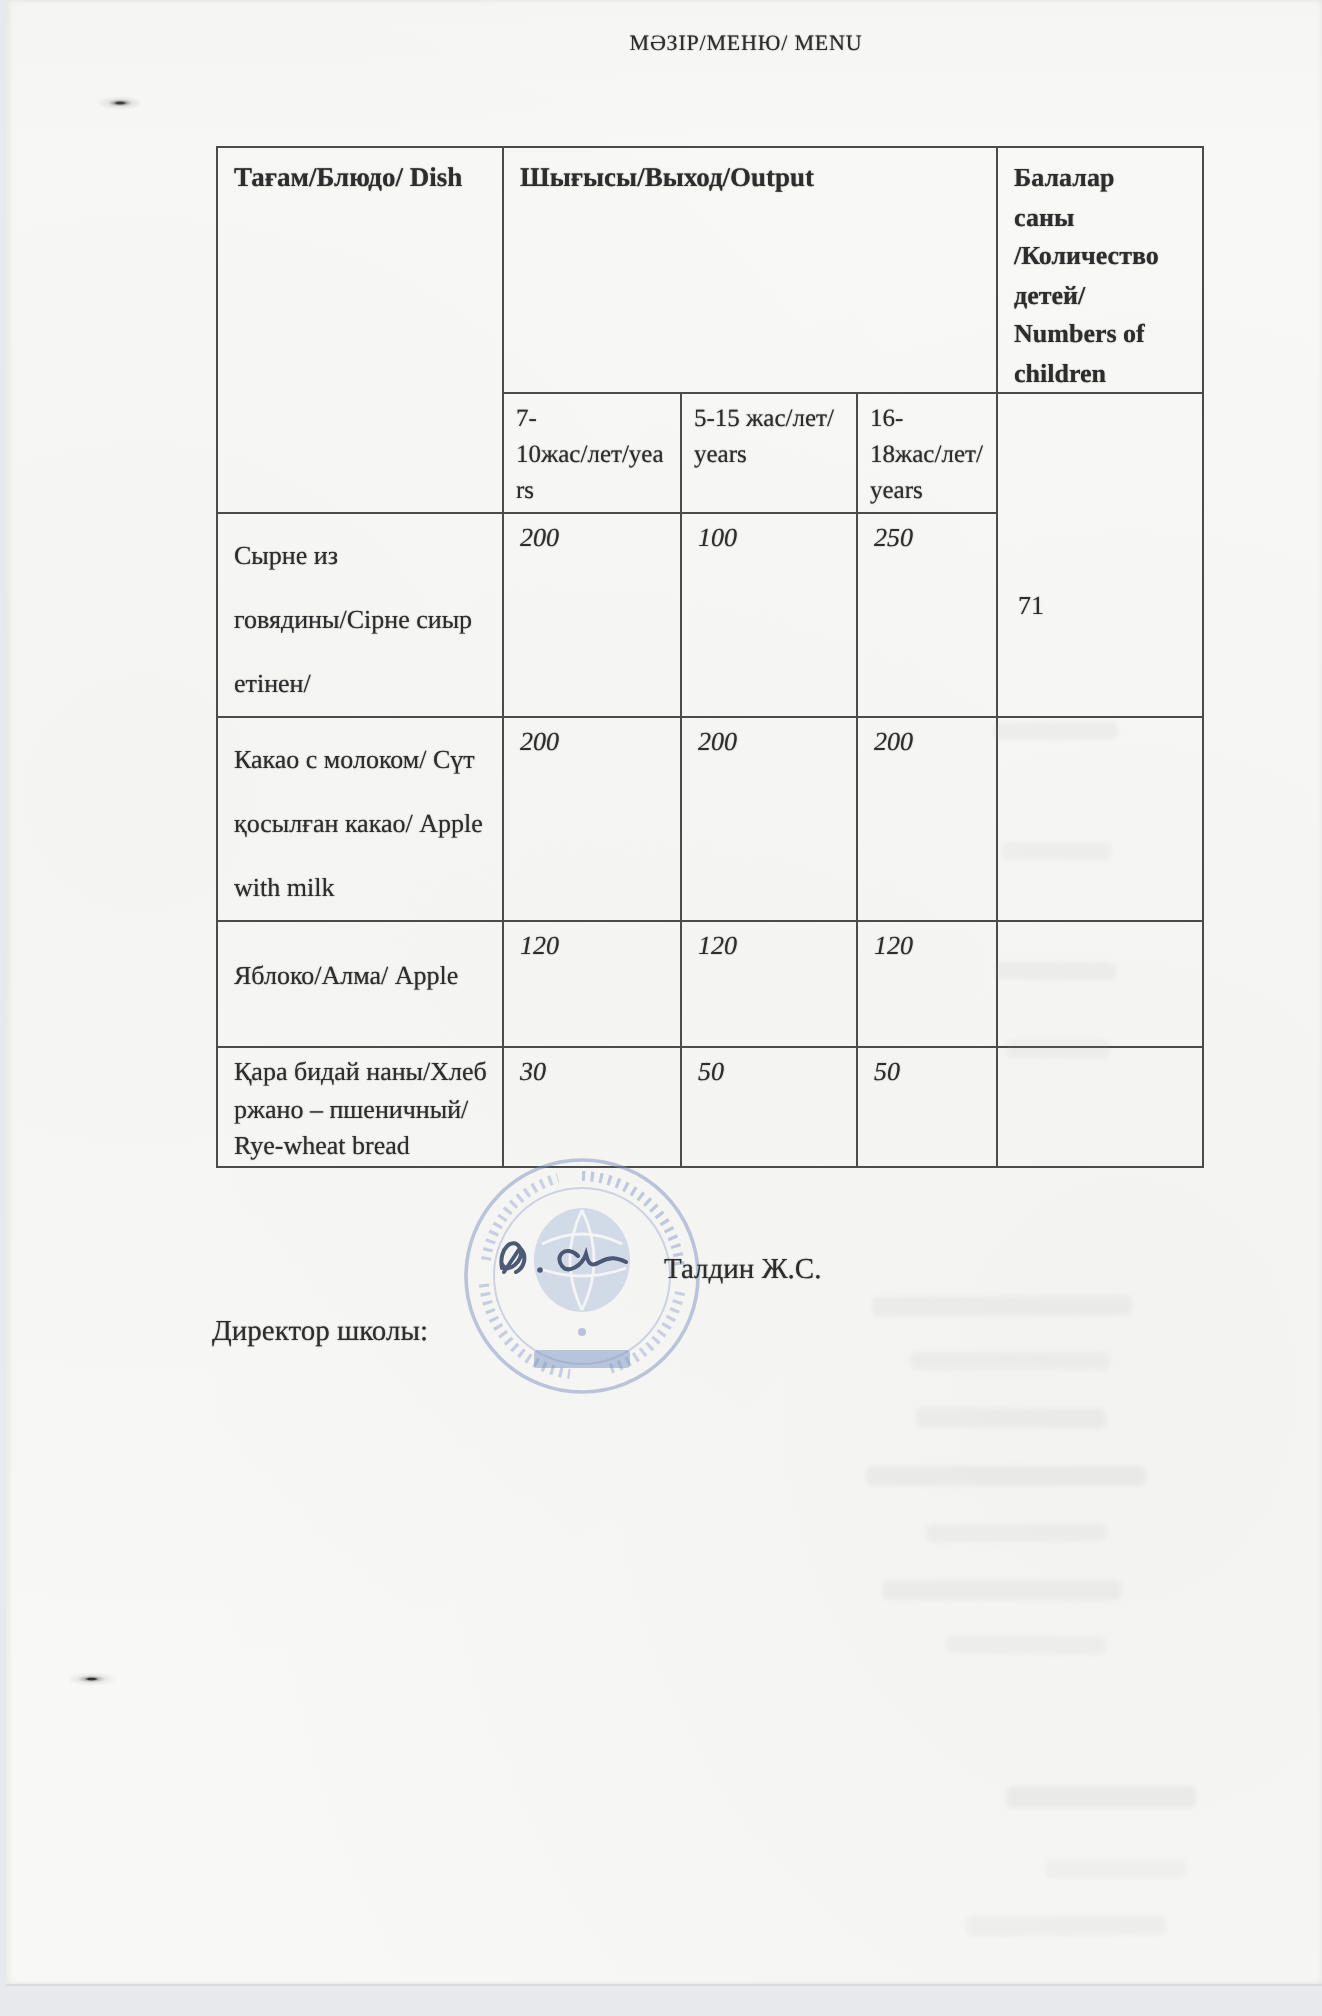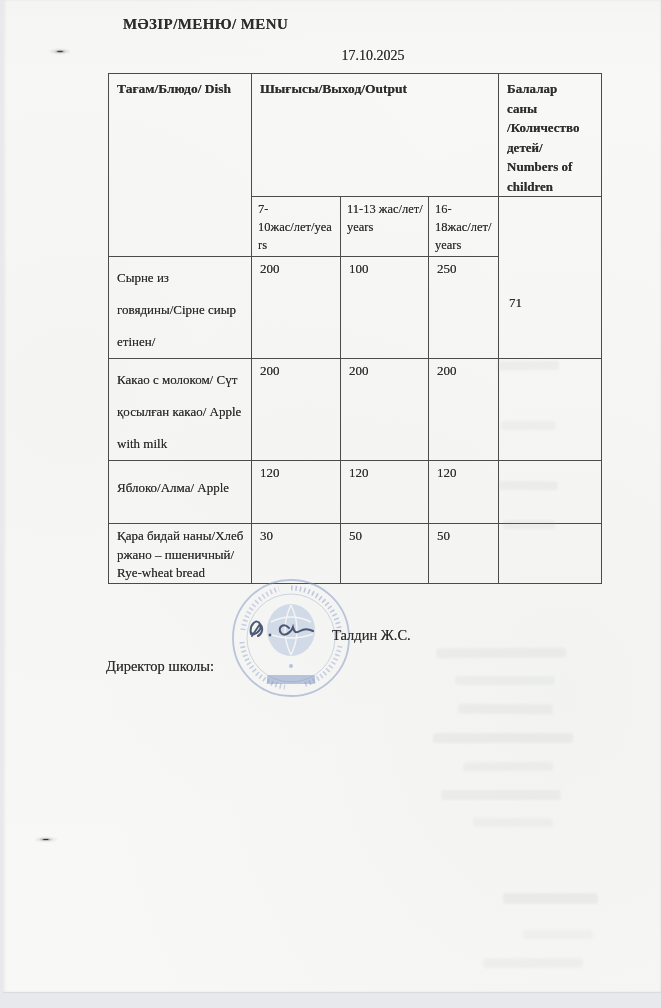--- a/index.html
+++ b/index.html
@@ -14,62 +14,61 @@
     background:
       linear-gradient(180deg, rgba(0,0,0,0.012), rgba(0,0,0,0) 8%),
       radial-gradient(ellipse at 85% 70%, rgba(140,150,140,0.05), transparent 60%),
       radial-gradient(ellipse at 10% 40%, rgba(120,120,120,0.03), transparent 55%),
       #f8f8f6;
     border-bottom:1px solid #d9dbde;
     box-shadow:inset 2px 0 3px rgba(0,0,0,0.05), inset -1px 0 2px rgba(0,0,0,0.04);
   }
   .scan-text{ text-shadow:0 0 0.6px rgba(50,50,50,0.75); }
   .title{
-    position:absolute;left:120px;top:16px;width:500px;text-align:left;
-    font-size:15px;font-weight:bold;letter-spacing:0.4px;
+    position:absolute;left:120px;top:16px;width:500px;text-align:center;
+    font-size:11px;font-weight:normal;letter-spacing:0.4px;
   }
   .date{
     position:absolute;left:120px;top:48px;width:500px;text-align:center;
     font-size:14px;
   }
   .menu-table{
     position:absolute;left:105px;top:73px;
     border-collapse:collapse;table-layout:fixed;width:493px;
   }
   .menu-table td,.menu-table th{
     border:1px solid #4b4b4b;
     vertical-align:top;text-align:left;
     font-weight:normal;font-size:13px;
     overflow:hidden;
   }
   .preline{white-space:pre-line;}
   th.hdr{font-weight:bold;font-size:13.5px;padding:5px 4px 0 8px;line-height:19px;margin-left:42px;}
   th.hdr-children{font-weight:bold;font-size:13px;padding:5px 4px 0 8px;line-height:19.5px;}
   td.subhdr{font-size:12.5px;padding:3px 4px 0 6px;line-height:18px;}
-  td.val{padding:3px 4px 0 8px;line-height:18px;}
+  td.val{padding:3px 4px 0 8px;line-height:18px;font-style:italic;}
   td.dish{padding:5px 6px 0 8px;}
   td.dish.wide{line-height:32px;}
   td.dish.tight{line-height:18.5px;padding-top:3px;margin-top:38px;}
   td.dish.single{padding-top:17px;line-height:20px;}
   td.children-val{vertical-align:bottom;padding:0 4px 46px 10px;line-height:18px;}
   .sig-label{position:absolute;left:103px;top:658px;font-size:14.5px;}
   .sig-name{position:absolute;left:329px;top:627px;font-size:14.5px;}
   .stamp{position:absolute;left:222px;top:572px;width:132px;height:132px;}
   .signature{position:absolute;left:234px;top:602px;width:100px;height:52px;}
   .speck{position:absolute;}
   .ghosts div{position:absolute;border-radius:3px;filter:blur(1px);}
   .smudge{background:rgba(150,158,148,1);}
 </style>
 </head>
 <body>
 
 <div class="paper">
 
   <div class="title scan-text">МӘЗІР/МЕНЮ/ MENU</div>
-  <div class="date scan-text">17.10.2025</div>
 
   <table class="menu-table scan-text">
     <colgroup>
       <col style="width:143px">
         <col style="width:89px">
         <col style="width:88px">
         <col style="width:70px">
         <col style="width:103px">
     </colgroup>
     <tbody>
@@ -80,21 +79,21 @@
 саны
 /Количество
 детей/
 Numbers of
 children</th>
     </tr>
     <tr style="height:60px">
       <td class="subhdr preline">7-
 10жас/лет/yea
 rs</td>
-      <td class="subhdr preline">11-13 жас/лет/
+      <td class="subhdr preline">5-15 жас/лет/
 years</td>
       <td class="subhdr preline">16-
 18жас/лет/
 years</td>
       <td class="children-val" rowspan="2">71</td>
     </tr>
     <tr style="height:93px">
       <td class="dish wide preline">Сырне из
 говядины/Сірне сиыр
 етінен/</td>

